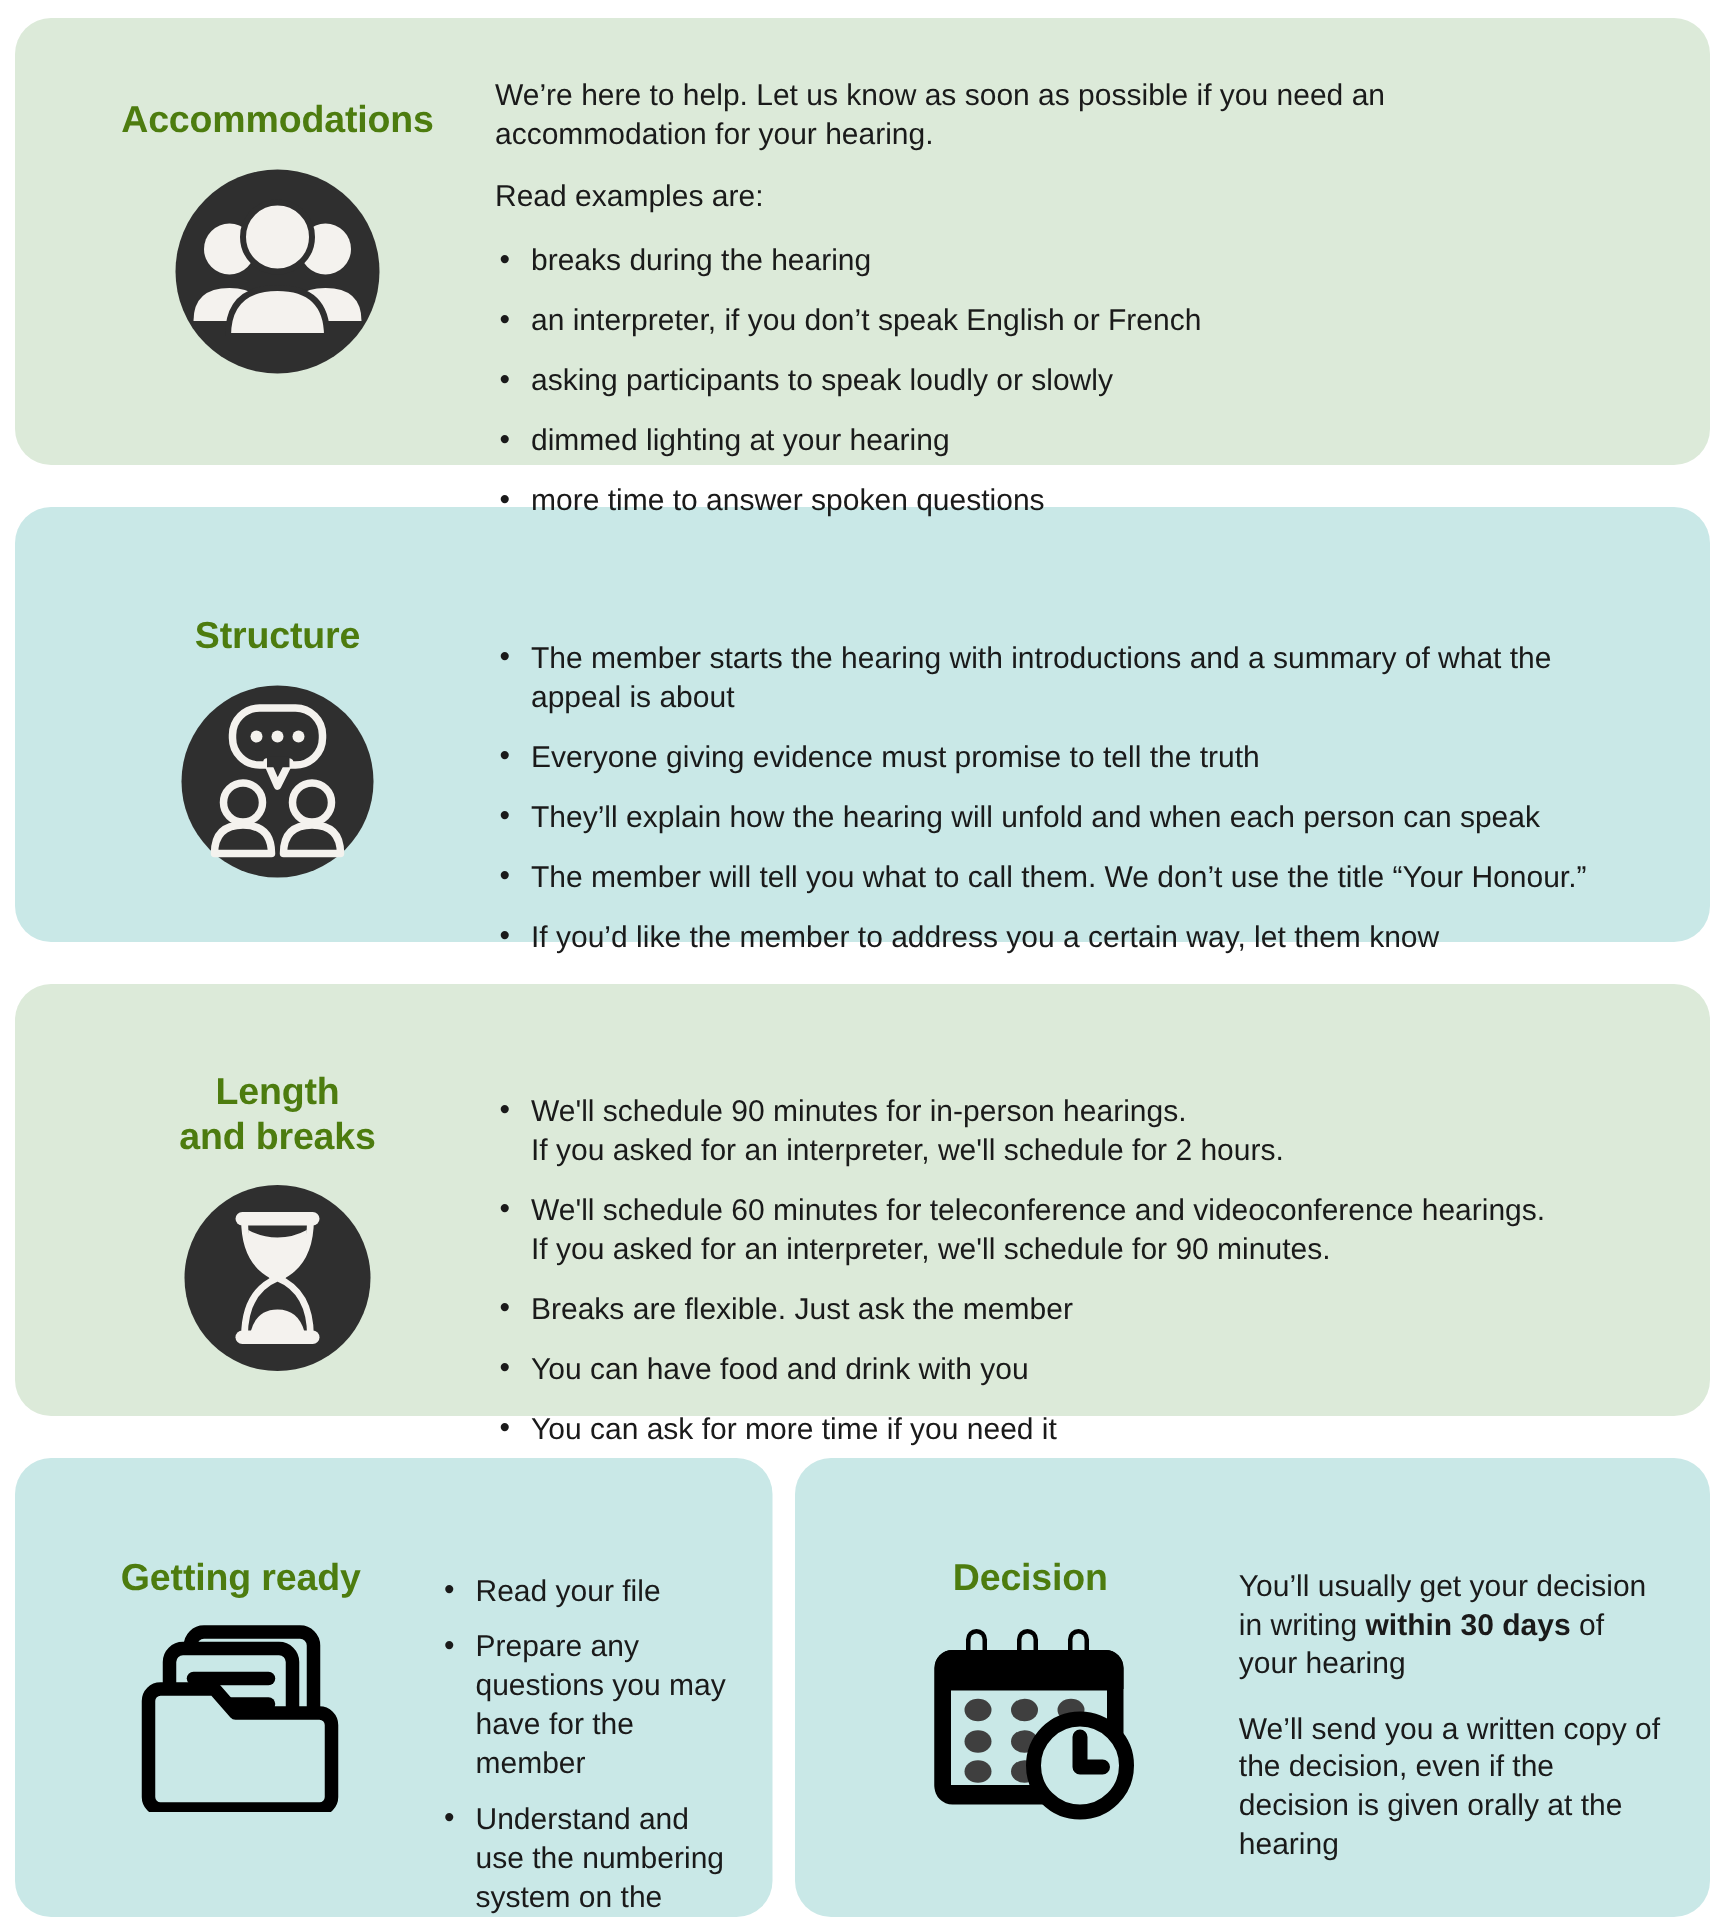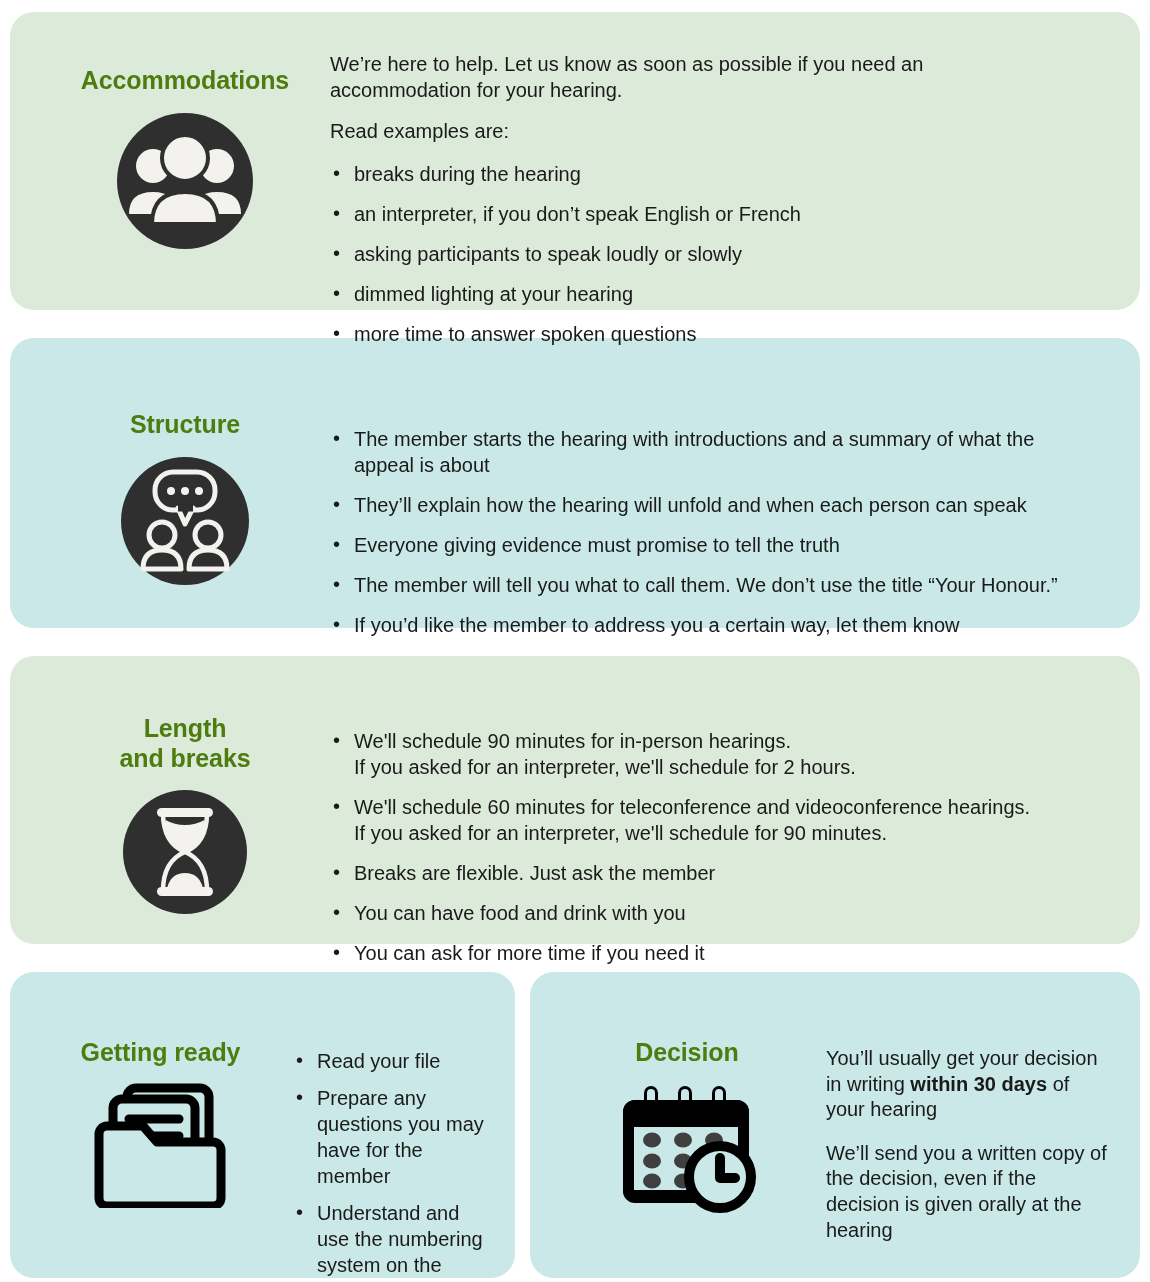--- a/index.html
+++ b/index.html
@@ -197,22 +197,22 @@
           <path d="M25 115 q0 -19 19 -19 q19 0 19 19 z" fill="none" stroke="#f4f2ee" stroke-width="5" stroke-linejoin="round"></path>
 
           <circle cx="90" cy="81" r="13" fill="none" stroke="#f4f2ee" stroke-width="5"></circle>
           <path d="M71 115 q0 -19 19 -19 q19 0 19 19 z" fill="none" stroke="#f4f2ee" stroke-width="5" stroke-linejoin="round"></path>
         </svg>
       </div>
     </div>
     <div class="card-body">
       <ul class="bullets">
         <li>The member starts the hearing with introductions and a summary of what the appeal is about</li>
+        <li>Everyone giving evidence must promise to tell the truth</li>
         <li>They’ll explain how the hearing will unfold and when each person can speak</li>
-        <li>Everyone giving evidence must promise to tell the truth</li>
         <li>The member will tell you what to call them. We don’t use the title “Your Honour.”</li>
         <li>If you’d like the member to address you a certain way, let them know</li>
       </ul>
     </div>
   </section>
 
   <section class="card green" id="card-length">
     <div class="card-aside">
       <div class="card-title">
         <span>Length</span><br>

